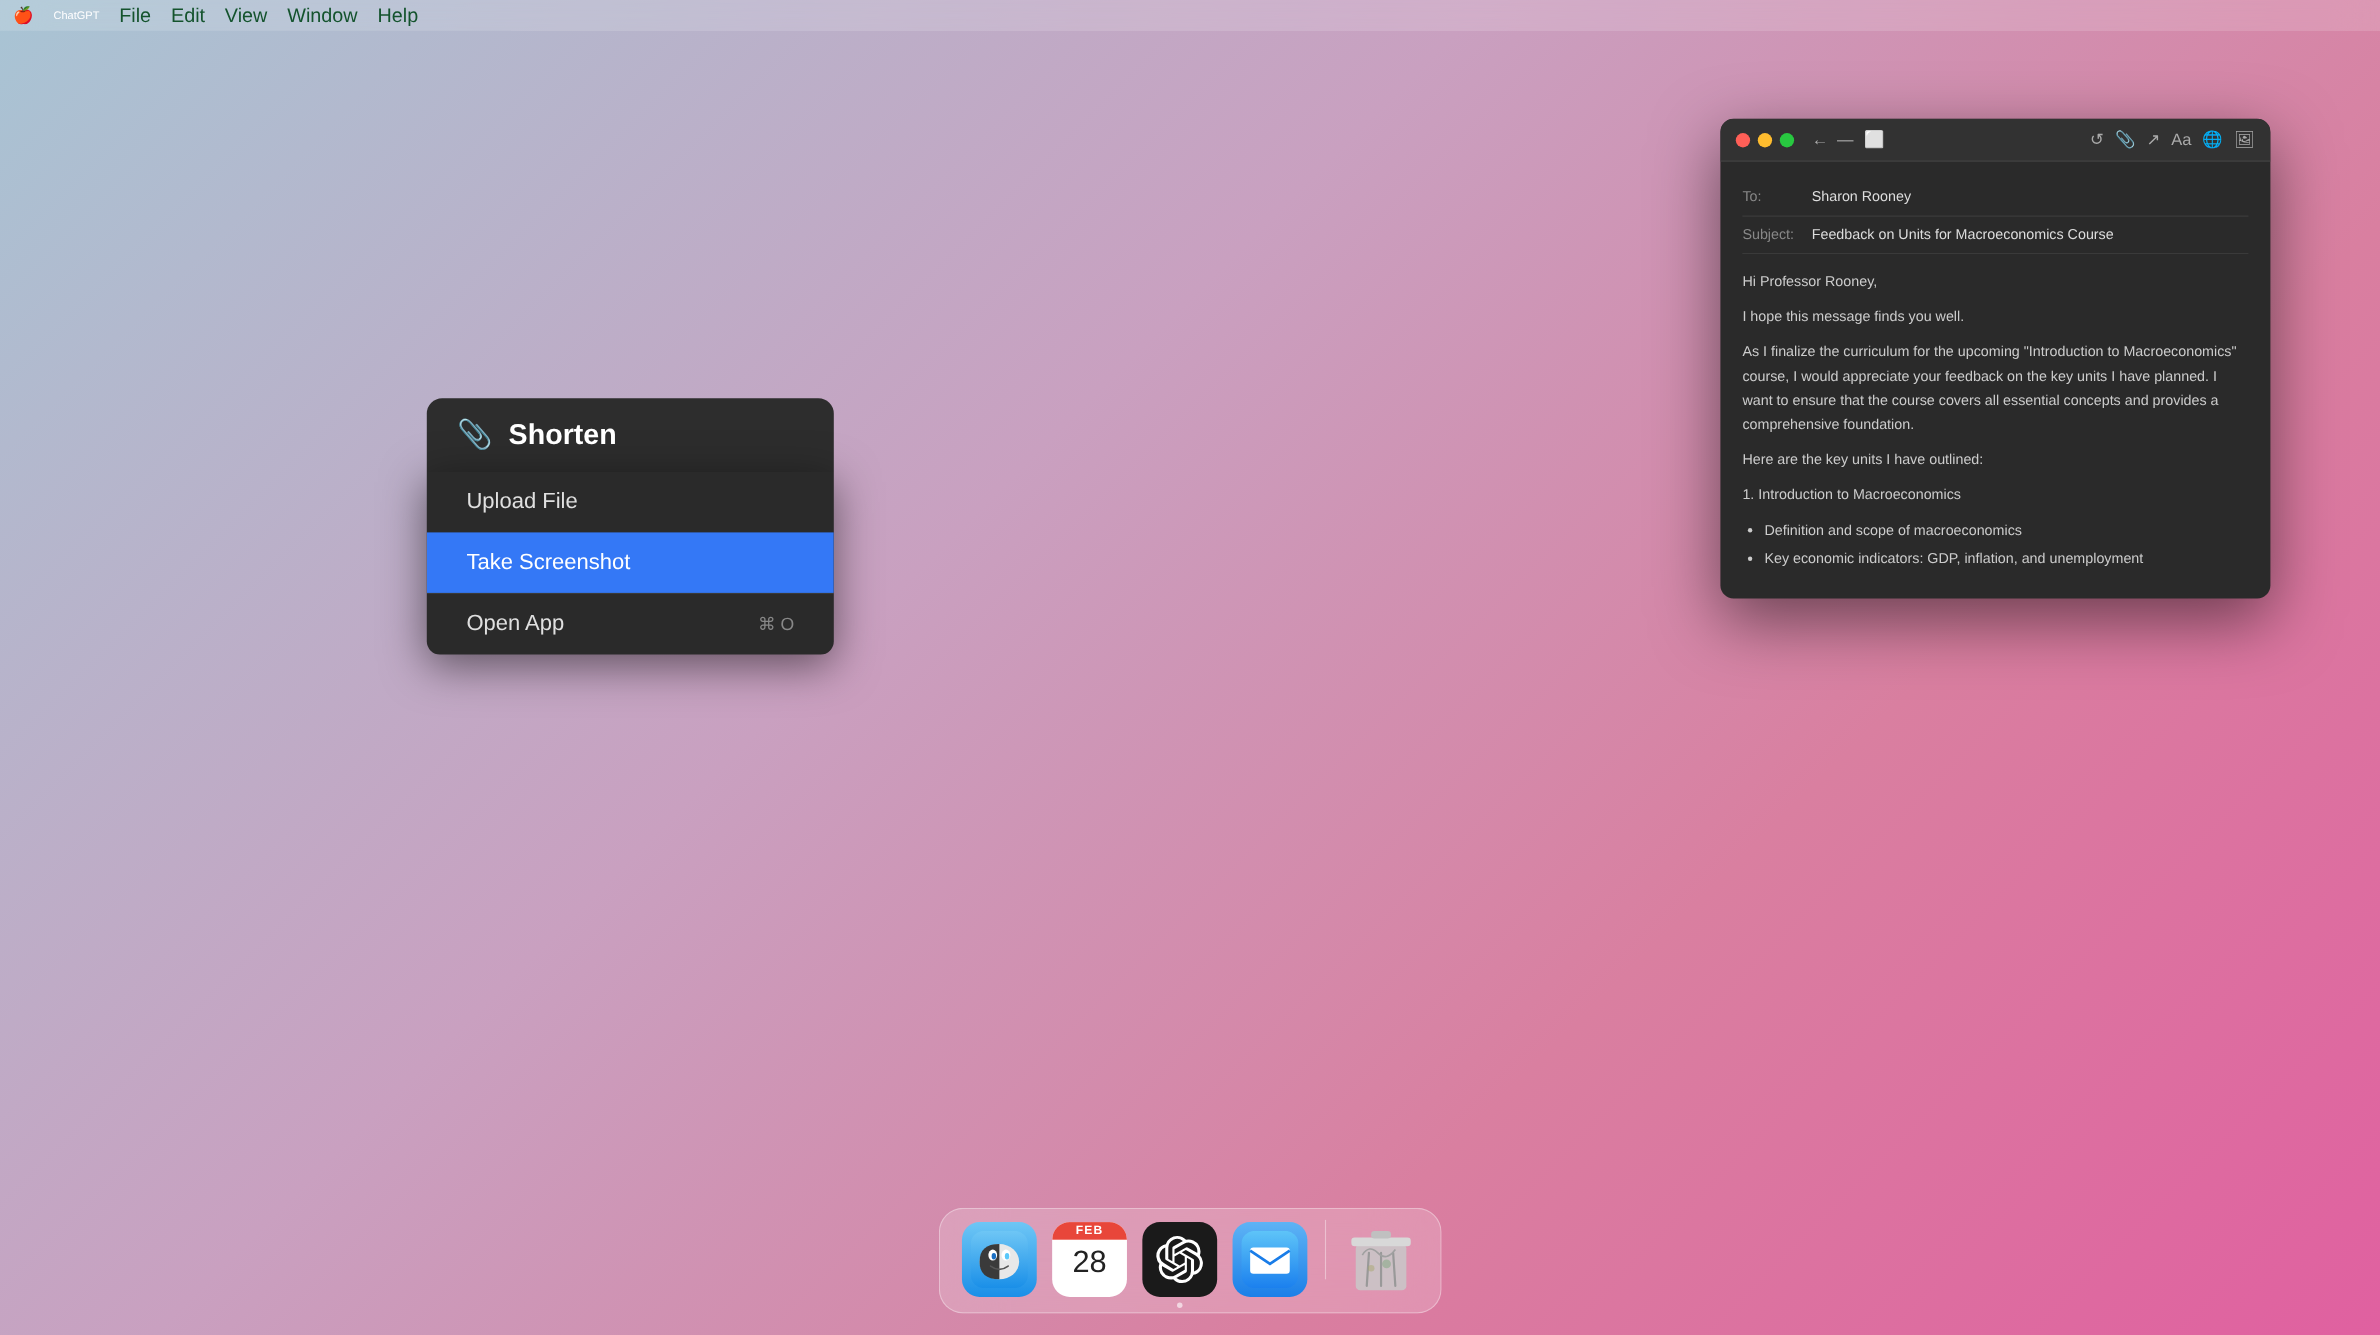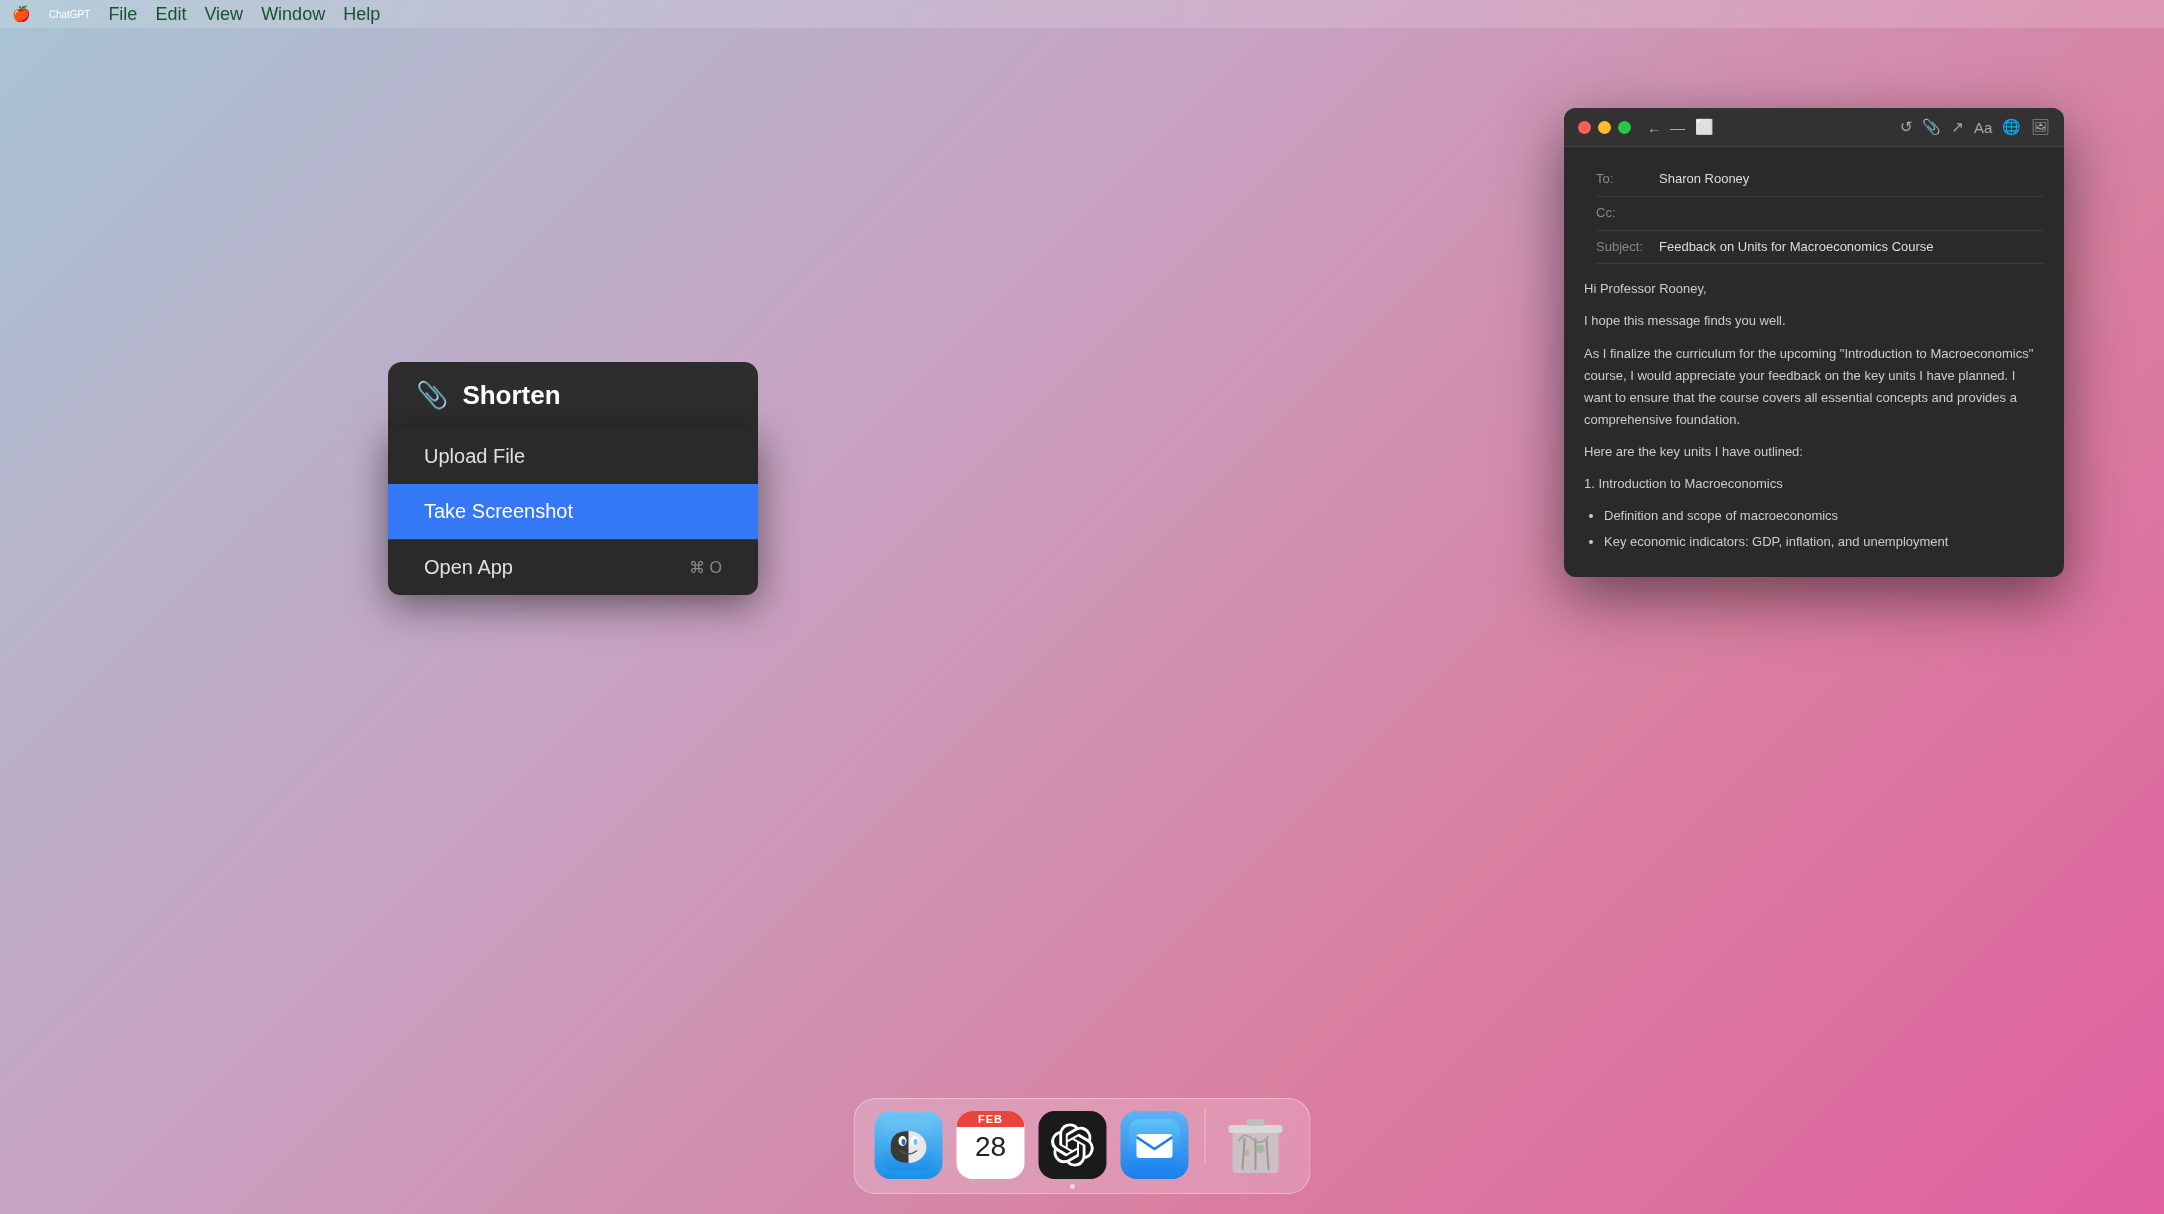--- a/index.html
+++ b/index.html
@@ -260,21 +260,20 @@
       font-size: 13px;
       color: #ddd;
       line-height: 1.6;
     }
     .mail-field {
       display: flex;
       align-items: flex-start;
       padding: 6px 0;
       border-bottom: 1px solid rgba(255,255,255,0.08);
       gap: 8px;
-      margin-left: 12px;
     }
     .mail-field-label {
       color: #888;
       min-width: 55px;
     }
     .mail-field-value {
       color: #ddd;
     }
     .mail-body {
       padding: 14px 0 0;
@@ -350,24 +349,20 @@
     <span class="mail-toolbar-icon">📎</span>
     <span class="mail-toolbar-icon">↗</span>
     <span class="mail-toolbar-icon">Aa</span>
     <span class="mail-toolbar-icon">🌐</span>
     <span class="mail-toolbar-icon">🖼</span>
   </div>
   <div class="mail-content">
     <div class="mail-field">
       <span class="mail-field-label">To:</span>
       <span class="mail-field-value">Sharon Rooney</span>
-    </div>
-    <div class="mail-field">
-      <span class="mail-field-label">Cc:</span>
-      <span class="mail-field-value"></span>
     </div>
     <div class="mail-field">
       <span class="mail-field-label">Subject:</span>
       <span class="mail-field-value">Feedback on Units for Macroeconomics Course</span>
     </div>
     <div class="mail-body">
       <p>Hi Professor Rooney,</p>
       <p>I hope this message finds you well.</p>
       <p>As I finalize the curriculum for the upcoming "Introduction to Macroeconomics" course, I would appreciate your feedback on the key units I have planned. I want to ensure that the course covers all essential concepts and provides a comprehensive foundation.</p>
       <p>Here are the key units I have outlined:</p>

